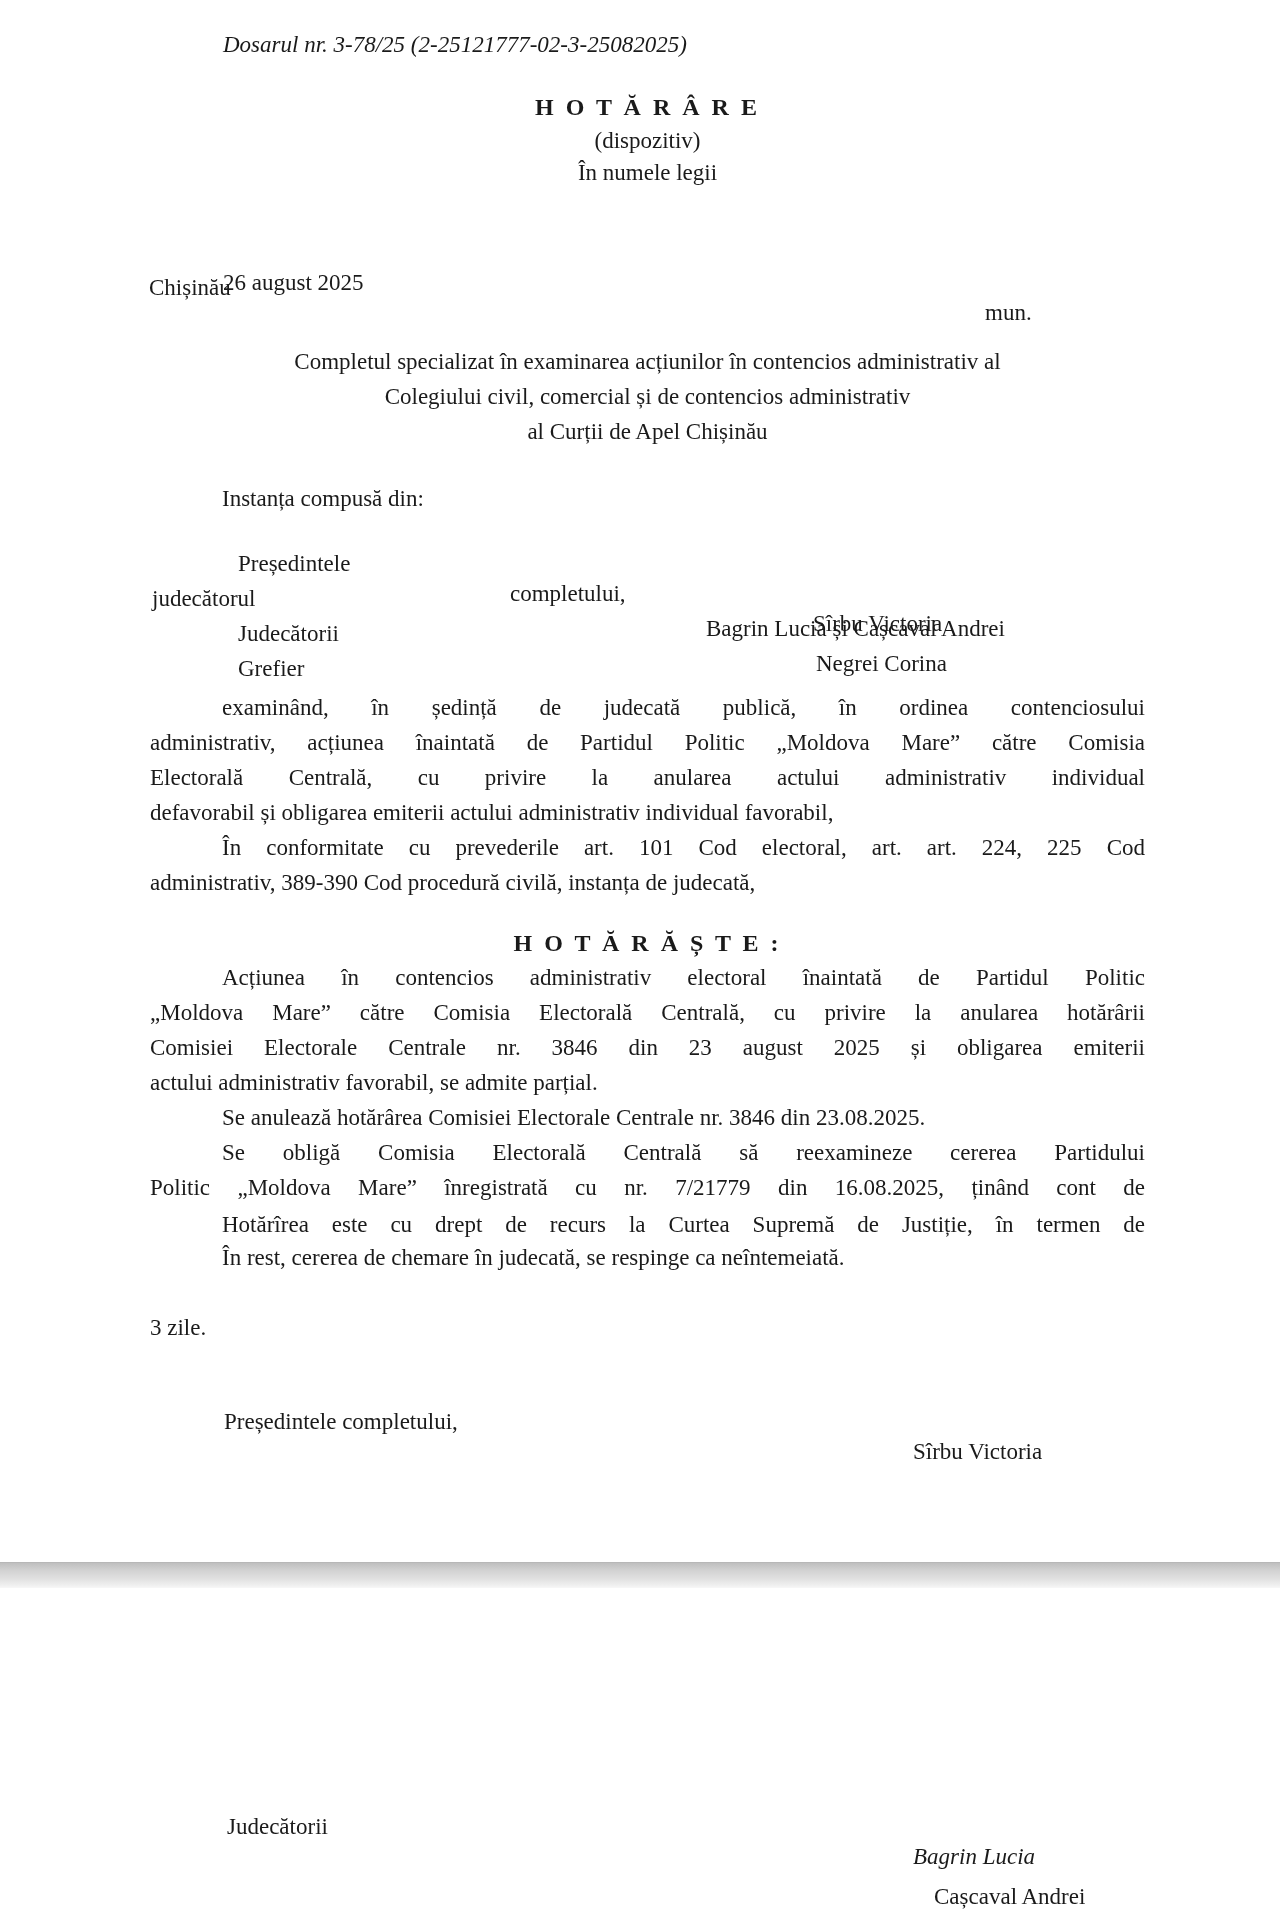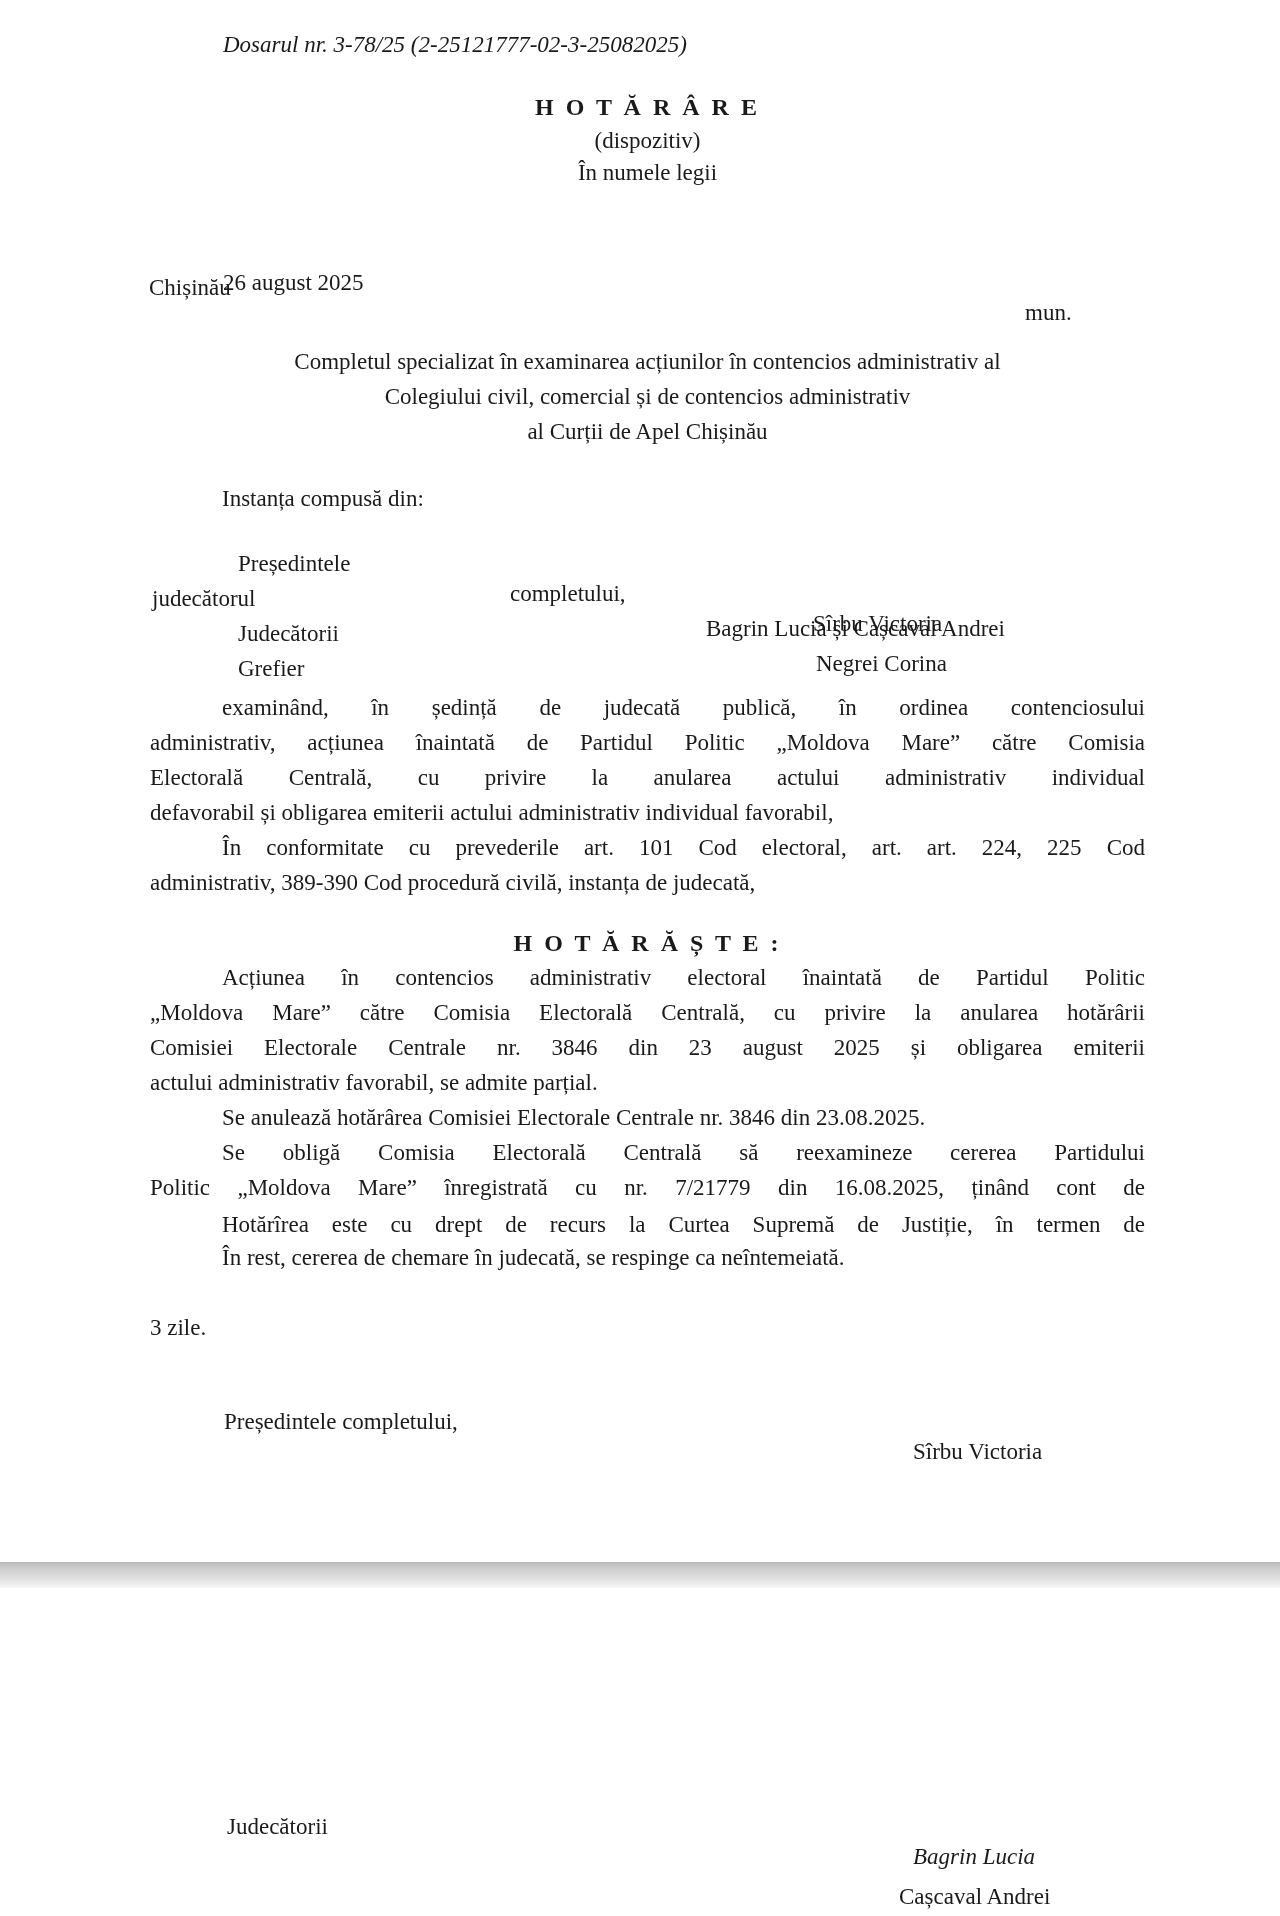--- a/index.html
+++ b/index.html
@@ -45,21 +45,21 @@
   <div class="page page-1">
 
     <div class="line i" style="left:223px;top:30px;">Dosarul nr. 3-78/25 (2-25121777-02-3-25082025)</div>
 
     <div class="line col center b title" style="top:92px;">H O T Ă R Â R E</div>
     <div class="line col center" style="top:126px;">(dispozitiv)</div>
     <div class="line col center" style="top:158px;">În numele legii</div>
 
     <div class="line" style="left:0;top:238px;width:1020px;">
       <span class="seg" style="left:223px;">26 august 2025</span>
-      <span class="seg" style="left:985px;margin-left:40px;">mun.</span>
+      <span class="seg" style="left:985px;">mun.</span>
     </div>
     <div class="line" style="left:149px;top:273px;">Chișinău</div>
 
     <div class="line col center" style="top:347px;">Completul specializat în examinarea acțiunilor în contencios administrativ al</div>
     <div class="line col center" style="top:382px;">Colegiului civil, comercial și de contencios administrativ</div>
     <div class="line col center" style="top:417px;">al Curții de Apel Chișinău</div>
 
     <div class="line" style="left:222px;top:484px;">Instanța compusă din:</div>
 
     <div class="line" style="left:0;top:519px;width:1280px;">
@@ -113,17 +113,17 @@
 
   <div class="page-separator"></div>
   <div class="page-2-edge"></div>
 
   <div class="page page-2">
     <div class="line" style="left:0;top:194px;width:1280px;">
       <span class="seg" style="left:227px;">Judecătorii</span>
       <span class="seg" style="left:913px;font-style:italic;">Bagrin Lucia</span>
     </div>
     <div class="line" style="left:0;top:264px;width:1280px;">
-      <span class="seg" style="left:899px;">Cașcaval Andrei</span>
+      <span class="seg" style="left:934px;">Cașcaval Andrei</span>
     </div>
   </div>
 
 </div>
 
 </body></html>

